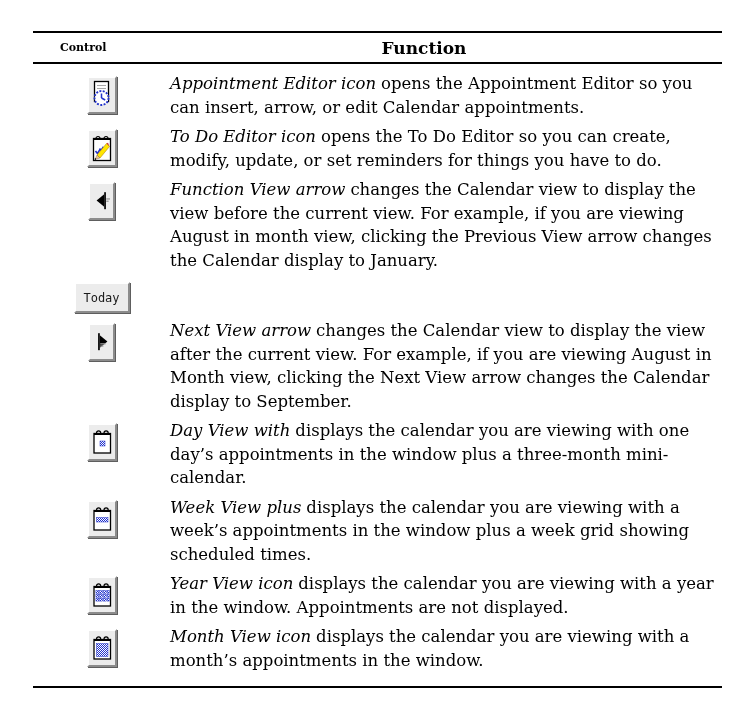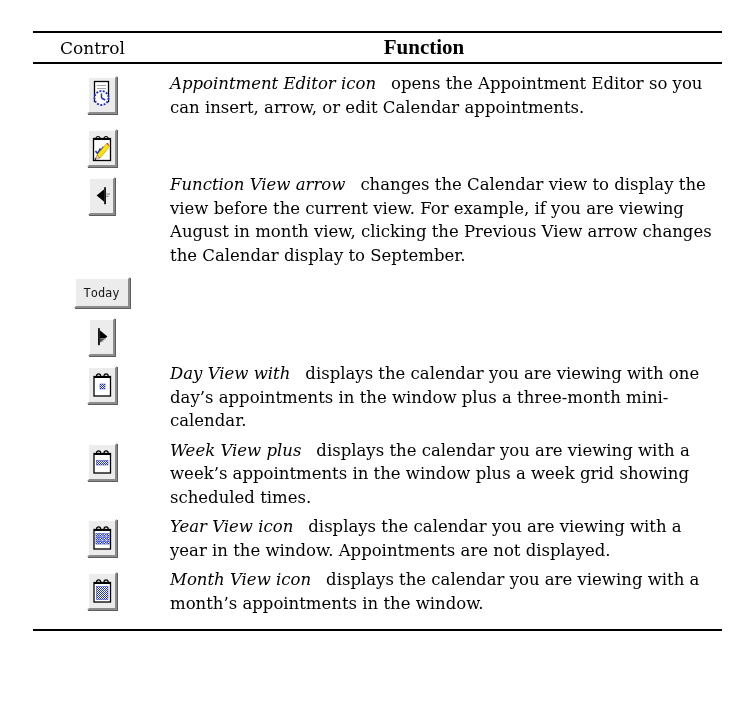--- a/index.html
+++ b/index.html
@@ -7,30 +7,30 @@
     width:750px;height:728px;background:#ffffff;position:relative;
     font-family:"DejaVu Serif", serif;color:#000;
     -webkit-font-smoothing:antialiased;
   }
   .table-wrap{position:absolute;left:33px;top:31px;width:689px;}
   .rule{background:#000;width:100%;}
   .rule.thick{height:2px;}
   .rule.mid{height:2px;}
   .header-row{display:flex;align-items:center;height:29px;}
   .col-control{width:137px;box-sizing:border-box;padding-left:27px;
-    font-weight:normal;font-size:17px;}
-  .col-function{flex:1;text-align:center;font-weight:bold;font-size:21px;
-    box-sizing:border-box;padding-right:44px;font-family:Liberation Serif, serif;}
+    font-weight:bold;font-size:11px;}
+  .col-function{flex:1;text-align:center;font-weight:bold;font-size:17px;
+    box-sizing:border-box;padding-right:44px;}
   .tbody{padding:8px 0 8px 0;}
   .row{display:flex;margin-bottom:6px;}
   .cell-icon{width:137px;flex:0 0 137px;display:flex;
     justify-content:center;align-items:flex-start;padding-top:4px;box-sizing:border-box;}
   .cell-text{flex:1;font-size:16.5px;line-height:23.5px;
     box-sizing:border-box;padding-right:6px;text-align:left;}
-  .term{font-style:italic;margin-right:15px;}
+  .term{font-style:italic;margin-right:5px;}
 
   
   .ibtn{
     background:#ececec;
     border:2px solid;border-color:#ffffff #8c8c8c #8c8c8c #ffffff;
     box-shadow:1px 1px 0 0 #5e5e5e;
     display:inline-flex;align-items:center;justify-content:center;
     box-sizing:border-box;
   }
   .ibtn.sq{width:30px;height:38px;}
@@ -83,35 +83,38 @@
             <line x1="3.5" y1="7.2" x2="20.5" y2="7.2" stroke="#000" stroke-width="1.6"></line>
             <polyline points="5.5,19 7.5,21.5 10,17.5" fill="none" stroke="#2233cc" stroke-width="1.6"></polyline>
             <polyline points="9.5,16.5 11,18.5 13.5,14.8" fill="none" stroke="#2233cc" stroke-width="1.6"></polyline>
             <polygon points="7,23 16.5,11.5 19.5,14.5 10,26" fill="#ffe600" stroke="#b8860b" stroke-width="0.6"></polygon>
             <polygon points="16.5,11.5 19.5,14.5 18,10.8" fill="#cc3333"></polygon>
             <polygon points="7,23 10,26 5,27.4" fill="#f0c488" stroke="#555" stroke-width="0.4"></polygon>
             <circle cx="5.4" cy="27.1" r="0.8" fill="#000"></circle>
           </svg>
         </span>
       </div>
+      <div class="cell-text">
+        <span class="term">To Do Editor icon</span><span>opens the To Do Editor so you can create, modify, update, or set reminders for things you have to do.</span>
+      </div>
     </div>
 
     <div class="row">
       <div class="cell-icon">
         <span class="ibtn nav">
           <svg width="20" height="30" viewBox="0 0 20 30">
             <polygon points="12.2,8.2 12.2,20.8 4.6,14.5" fill="#000"></polygon>
             <rect x="12.2" y="6.2" width="1.7" height="17" fill="#000"></rect>
             <rect x="14.2" y="12.3" width="3.8" height="1.3" fill="#9a9a9a"></rect>
             <rect x="14.2" y="14.6" width="2.4" height="1.3" fill="#9a9a9a"></rect>
           </svg>
         </span>
       </div>
       <div class="cell-text">
-        <span class="term">Function View arrow</span><span>changes the Calendar view to display the view before the current view. For example, if you are viewing August in month view, clicking the Previous View arrow changes the Calendar display to September.</span>
+        <span class="term">Function View arrow</span><span>changes the Calendar view to display the view before the current view. For example, if you are viewing August in month view, clicking the Previous View arrow changes the Calendar display to January.</span>
       </div>
     </div>
 
     <div class="row">
       <div class="cell-icon">
         <span class="ibtn wide">
           <span class="today-label">Today</span>
         </span>
       </div>
     </div>
@@ -119,20 +122,23 @@
     <div class="row">
       <div class="cell-icon">
         <span class="ibtn nav">
           <svg width="20" height="30" viewBox="0 0 20 30">
             <polygon points="7.8,8.2 7.8,20.8 15.4,14.5" fill="#000"></polygon>
             <rect x="6.1" y="6.2" width="1.7" height="17" fill="#000"></rect>
             <rect x="8.2" y="16.2" width="5.4" height="1.3" fill="#9a9a9a"></rect>
             <rect x="8.2" y="18.4" width="3.2" height="1.3" fill="#9a9a9a"></rect>
           </svg>
         </span>
+      </div>
+      <div class="cell-text">
+        <span class="term">Next View arrow</span><span>changes the Calendar view to display the view after the current view. For example, if you are viewing August in Month view, clicking the Next View arrow changes the Calendar display to September.</span>
       </div>
     </div>
 
     <div class="row">
       <div class="cell-icon">
         <span class="ibtn sq">
           <svg width="24" height="30" viewBox="0 0 24 30">
             <defs>
                 <pattern id="chk1" width="2" height="2" patternUnits="userSpaceOnUse">
               <rect width="2" height="2" fill="#fff"></rect>

